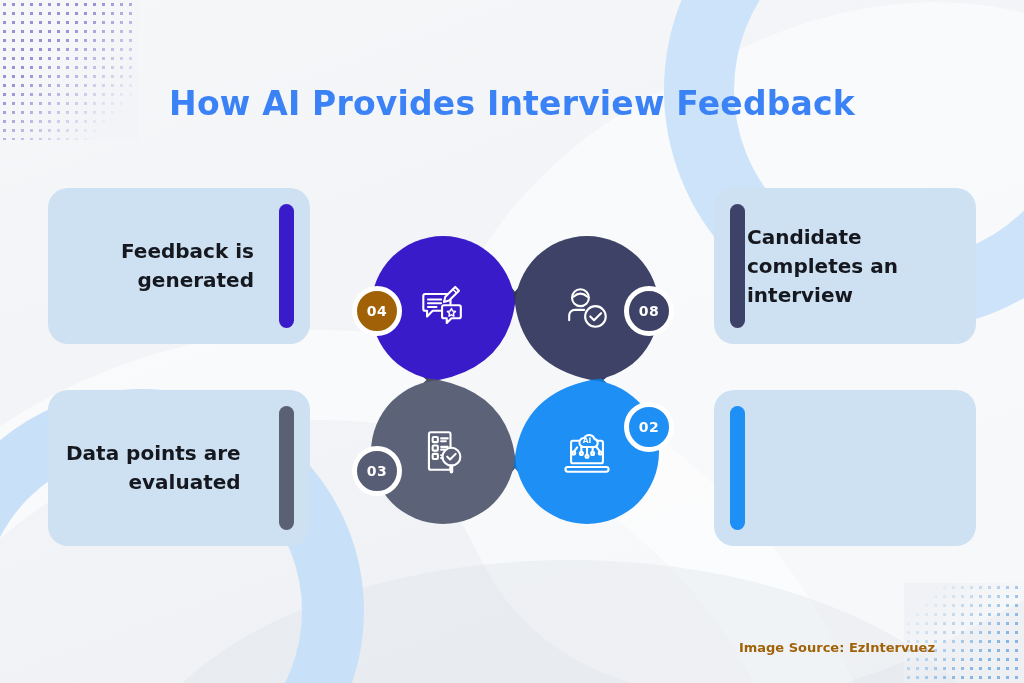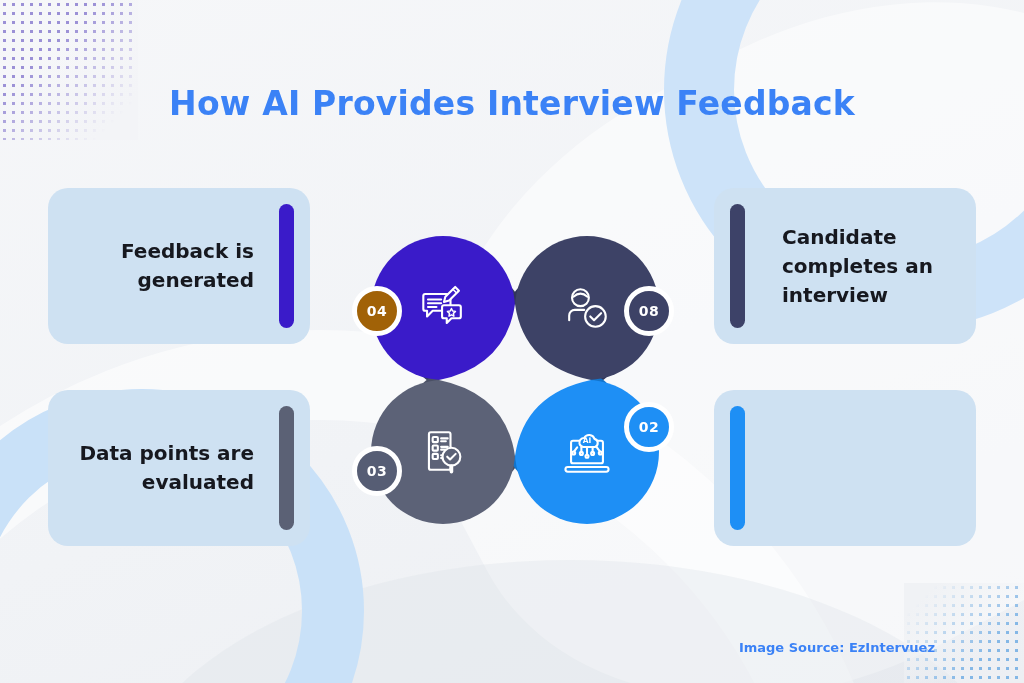--- a/index.html
+++ b/index.html
@@ -30,40 +30,40 @@
   .dots-br:after{content:"";position:absolute;inset:0;
     background:linear-gradient(315deg,rgba(240,243,246,0) 30%,#f0f2f5 85%);}
 
   .ring{border-radius:50%;z-index:1;}
   .ring-tr{right:-120px;top:-150px;width:340px;height:340px;border:70px solid #cde3f9;}
   .ring-bl{left:-80px;bottom:-150px;width:320px;height:320px;border:62px solid #c9e1f8;}
 
   
   .title{left:0;top:84px;width:100%;text-align:center;z-index:2;
     font-size:33px;font-weight:700;color:#3b82f6;letter-spacing:.2px;}
-  .attribution{right:89px;top:640px;z-index:2;font-size:13px;font-weight:600;color:#3b82f6;}
+  .attribution{right:89px;top:640px;z-index:2;font-size:13px;font-weight:600;color:#a16207;}
 
   
   .card{width:262px;height:156px;border-radius:20px;background:#cee1f2;z-index:2;
     display:flex;align-items:center;}
   .card-tl{left:48px;top:188px;justify-content:flex-end;}
-  .card-bl{left:48px;top:390px;justify-content:flex-end;}
+  .card-bl{left:48px;top:390px;}
   .card-tr{left:714px;top:188px;}
   .card-br{left:714px;top:390px;}
   .card .bar{position:absolute;top:16px;width:15px;height:124px;border-radius:8px;}
   .card-tl .bar,.card-bl .bar{right:16px;}
   .card-tr .bar,.card-br .bar{left:16px;}
   .bar-indigo{background:#3a1bc9;}
   .bar-navy{background:#3d4268;}
   .bar-slate{background:#5b6175;}
   .bar-blue{background:#1e8ff5;}
   .card-label{font-size:20px;line-height:1.45;font-weight:600;color:#16181f;
     white-space:pre-line;}
   .card-tl .card-label,.card-bl .card-label{text-align:right;padding-right:56px;padding-left:18px;}
-  .card-tr .card-label,.card-br .card-label{text-align:left;padding-left:68px;padding-right:18px;}
+  .card-tr .card-label,.card-br .card-label{text-align:left;padding-left:33px;padding-right:18px;}
 
   
   .shadow-circle{width:126px;height:126px;border-radius:50%;z-index:3;}
   .sh-tl{left:402px;top:267px;background:#383d63;}
   .sh-tr{left:502px;top:267px;background:#30355a;}
   .sh-bl{left:402px;top:367px;background:#4a5065;}
   .sh-br{left:502px;top:367px;background:#1274cc;}
 
   .big-circle{width:144px;height:144px;border-radius:50%;z-index:4;
     display:flex;align-items:center;justify-content:center;}

